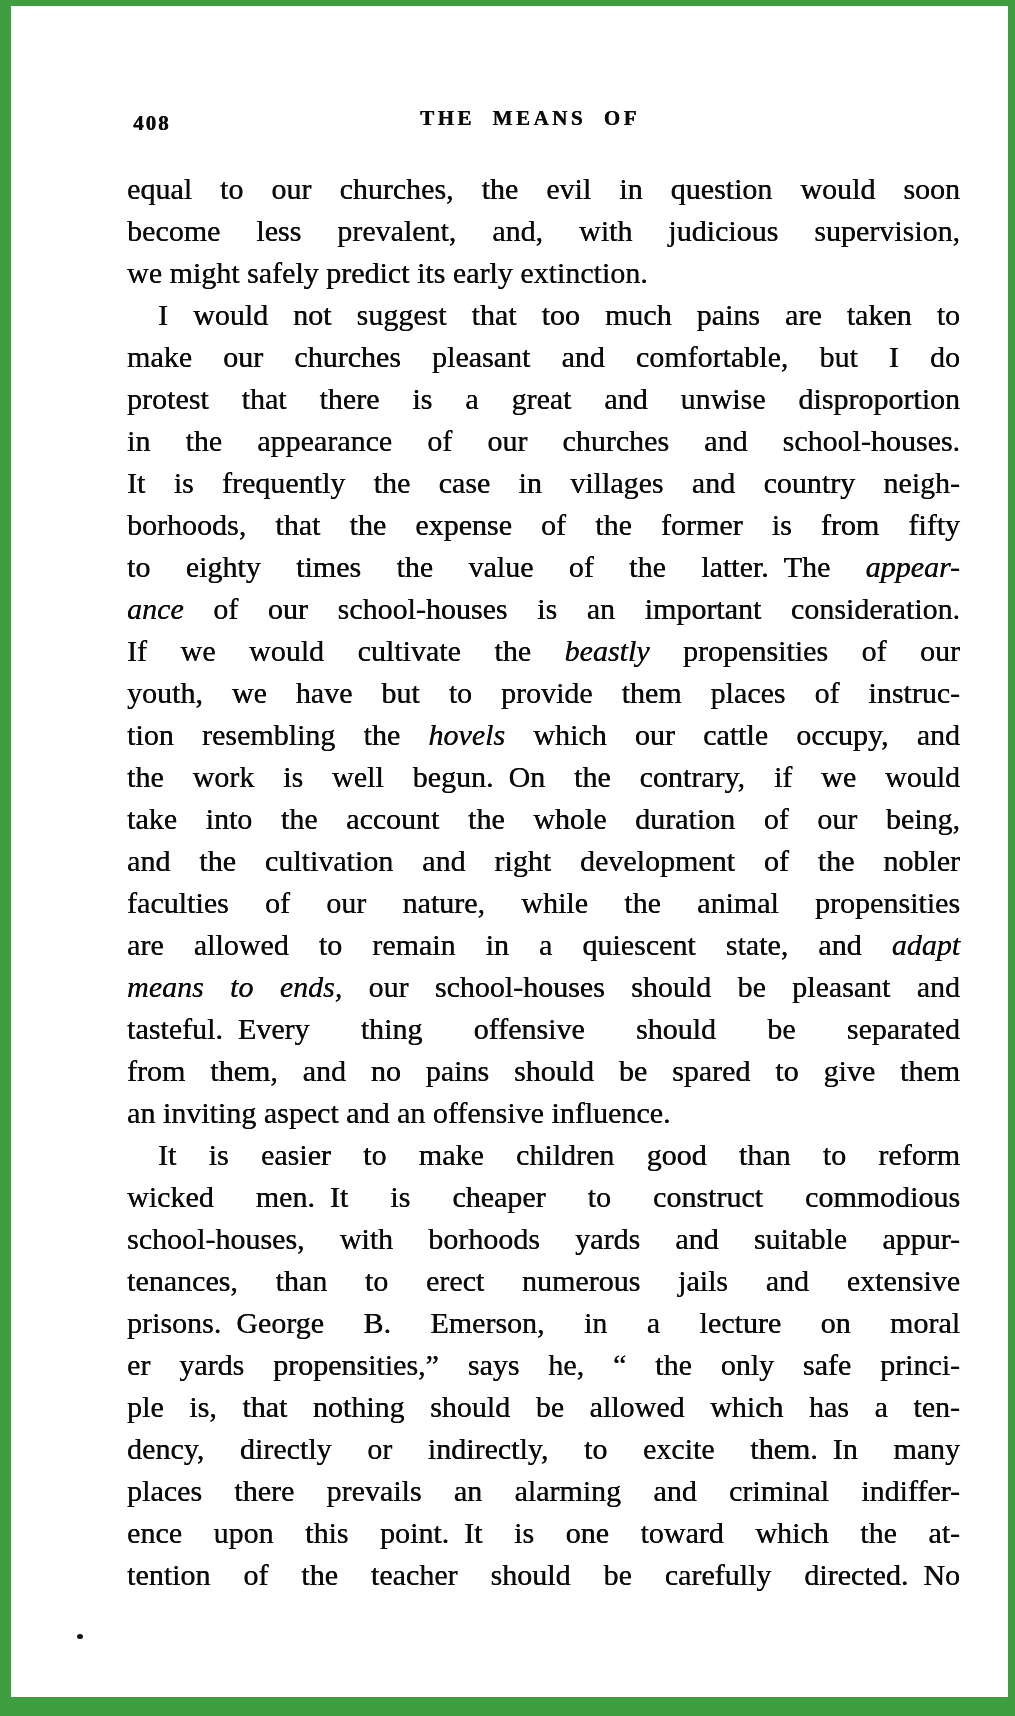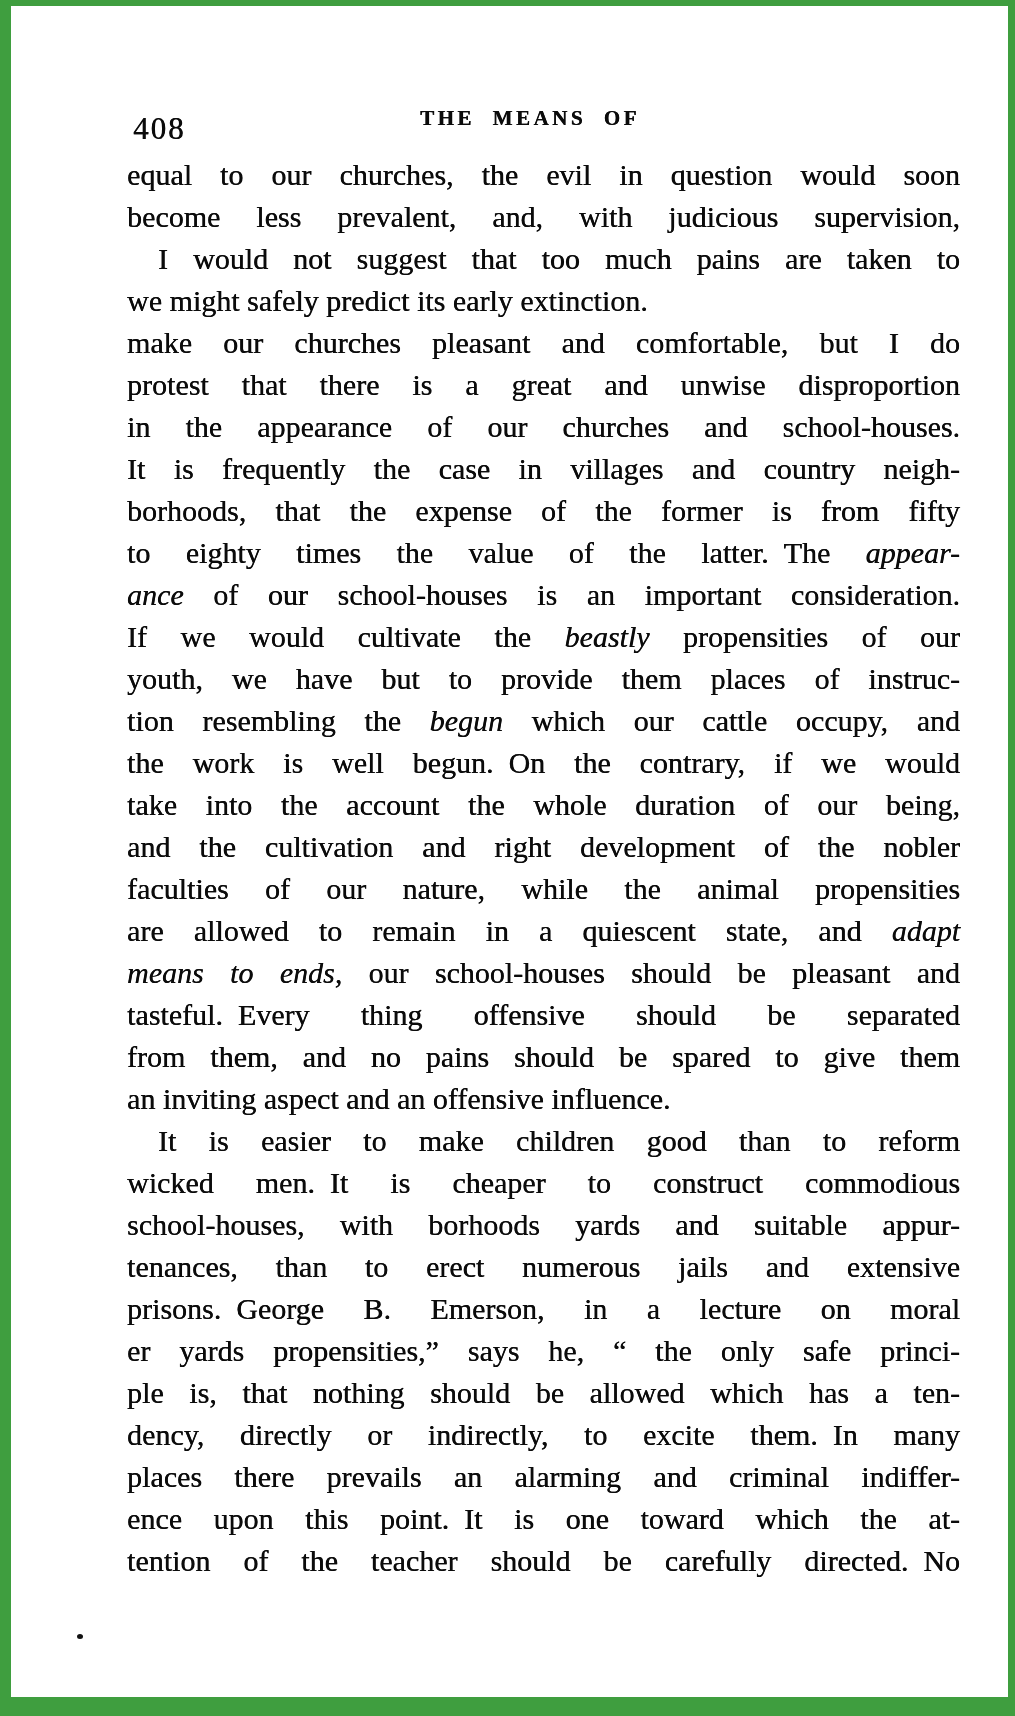--- a/index.html
+++ b/index.html
@@ -14,35 +14,35 @@
   }
   .edge { position: absolute; }
   .edge.top    { left: 0; top: 0; right: 0; height: 6px; }
   .edge.left   { left: 0; top: 0; bottom: 0; width: 11px; }
   .edge.right  { right: 0; top: 0; bottom: 0; width: 7px; }
   .edge.bottom { left: 0; bottom: 0; right: 0; height: 19px; }
 
   .folio {
     position: absolute;
     left: 133px; top: 113px;
-    font-size: 31px; font-weight: normal;
+    font-size: 21px; font-weight: bold;
     line-height: 1; letter-spacing: 2px;
     text-shadow: 0.4px 0 currentColor;
   }
   .running {
     position: absolute;
     left: 420px; top: 108px;
     font-size: 21px; font-weight: bold;
     line-height: 1; letter-spacing: 3.5px; word-spacing: 9px;
     text-shadow: 0.4px 0 currentColor;
   }
 
   #page-body {
     position: absolute;
-    left: 127px; top: 154px; width: 833px;
+    left: 127px; top: 168px; width: 833px;
     font-size: 30px;
     text-shadow: 0.35px 0 currentColor;
   }
   .line {
     height: 42px; line-height: 42px;
     text-align: justify; text-align-last: justify;
   }
   .line.last { text-align-last: left; }
   .line.indent { text-indent: 31px; }
   .line i { font-style: italic; }
@@ -62,32 +62,32 @@
   <div class="edge left" style="background: rgb(63, 158, 63);"></div>
   <div class="edge right" style="background: rgb(63, 158, 63);"></div>
   <div class="edge bottom" style="background: rgb(63, 158, 63);"></div>
 
   <span class="folio">408</span>
   <span class="running">THE MEANS OF</span>
 
   <div id="page-body">
       <div class="line"><span>equal to our churches, the evil in question would soon</span></div>
       <div class="line"><span>become less prevalent, and, with judicious supervision,</span></div>
+      <div class="line last"><span>we might safely predict its early extinction.</span></div>
       <div class="line indent"><span>I would not suggest that too much pains are taken to</span></div>
-      <div class="line last"><span>we might safely predict its early extinction.</span></div>
       <div class="line"><span>make our churches pleasant and comfortable, but I do</span></div>
       <div class="line"><span>protest that there is a great and unwise disproportion</span></div>
       <div class="line"><span>in the appearance of our churches and school-houses.</span></div>
       <div class="line"><span>It is frequently the case in villages and country neigh-</span></div>
       <div class="line"><span>borhoods, that the expense of the former is from fifty</span></div>
       <div class="line"><span>to eighty times the value of the latter. The </span><i>appear-</i></div>
       <div class="line"><i>ance</i><span> of our school-houses is an important consideration.</span></div>
       <div class="line"><span>If we would cultivate the </span><i>beastly</i><span> propensities of our</span></div>
       <div class="line"><span>youth, we have but to provide them places of instruc-</span></div>
-      <div class="line"><span>tion resembling the </span><i>begun</i><span> which our cattle occupy, and</span></div>
+      <div class="line"><span>tion resembling the </span><i>hovels</i><span> which our cattle occupy, and</span></div>
       <div class="line"><span>the work is well begun. On the contrary, if we would</span></div>
       <div class="line"><span>take into the account the whole duration of our being,</span></div>
       <div class="line"><span>and the cultivation and right development of the nobler</span></div>
       <div class="line"><span>faculties of our nature, while the animal propensities</span></div>
       <div class="line"><span>are allowed to remain in a quiescent state, and </span><i>adapt</i></div>
       <div class="line"><i>means to ends,</i><span> our school-houses should be pleasant and</span></div>
       <div class="line"><span>tasteful. Every thing offensive should be separated</span></div>
       <div class="line"><span>from them, and no pains should be spared to give them</span></div>
       <div class="line last"><span>an inviting aspect and an offensive influence.</span></div>
       <div class="line indent"><span>It is easier to make children good than to reform</span></div>

